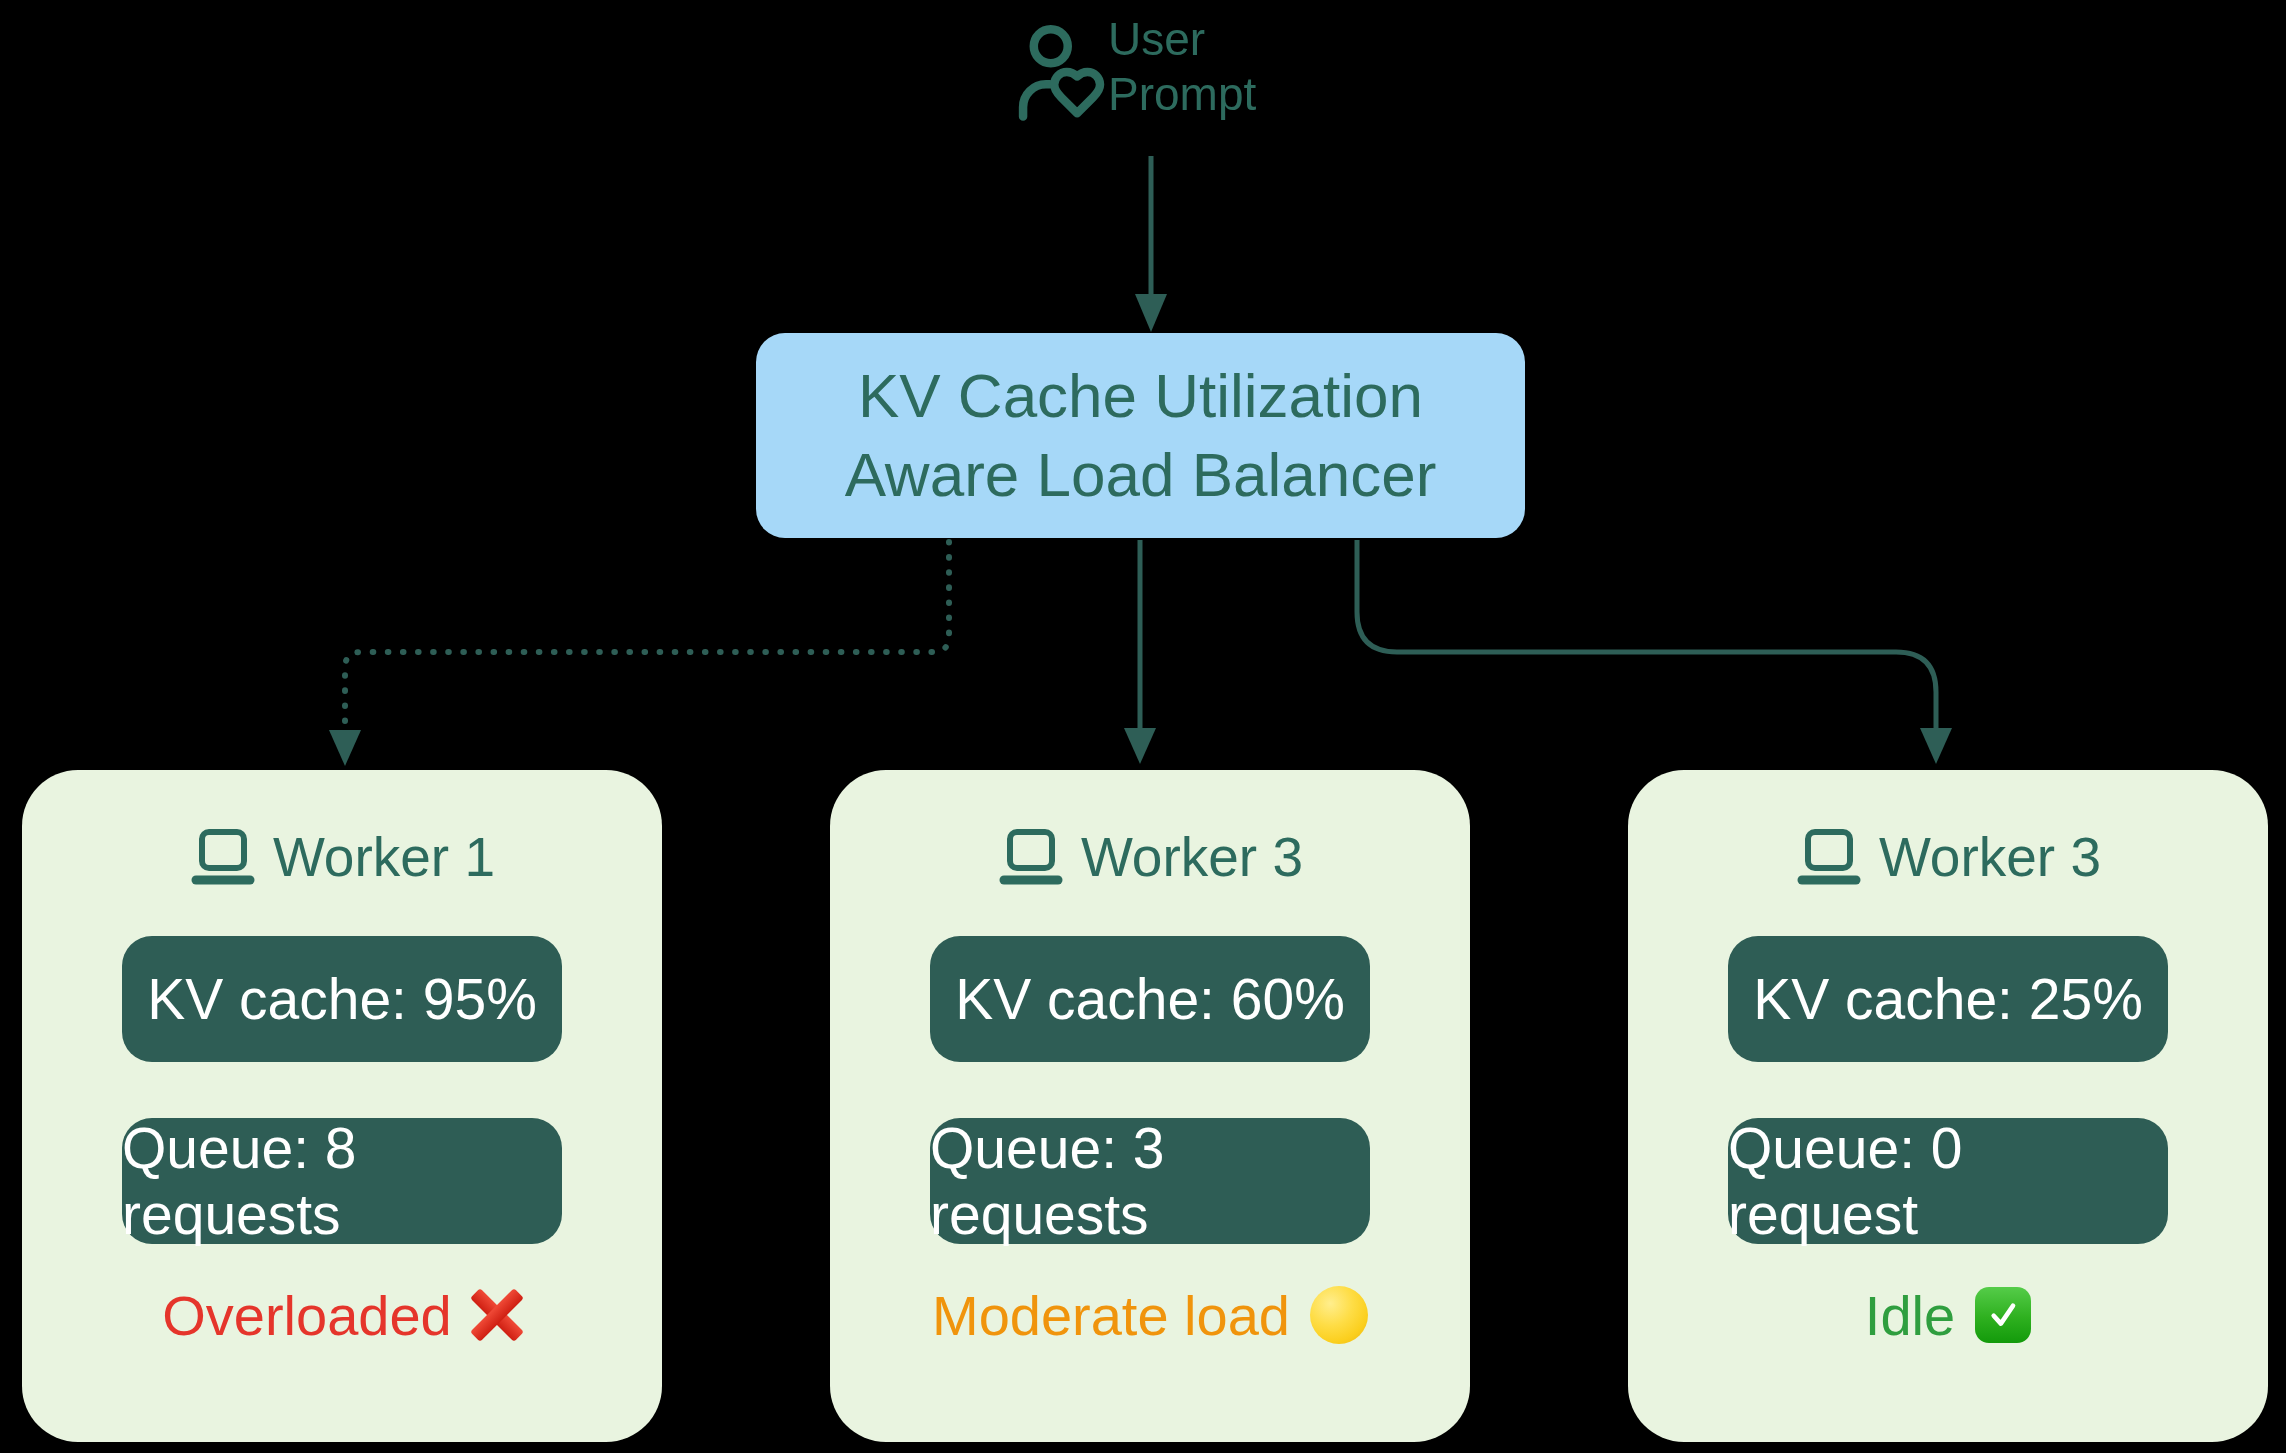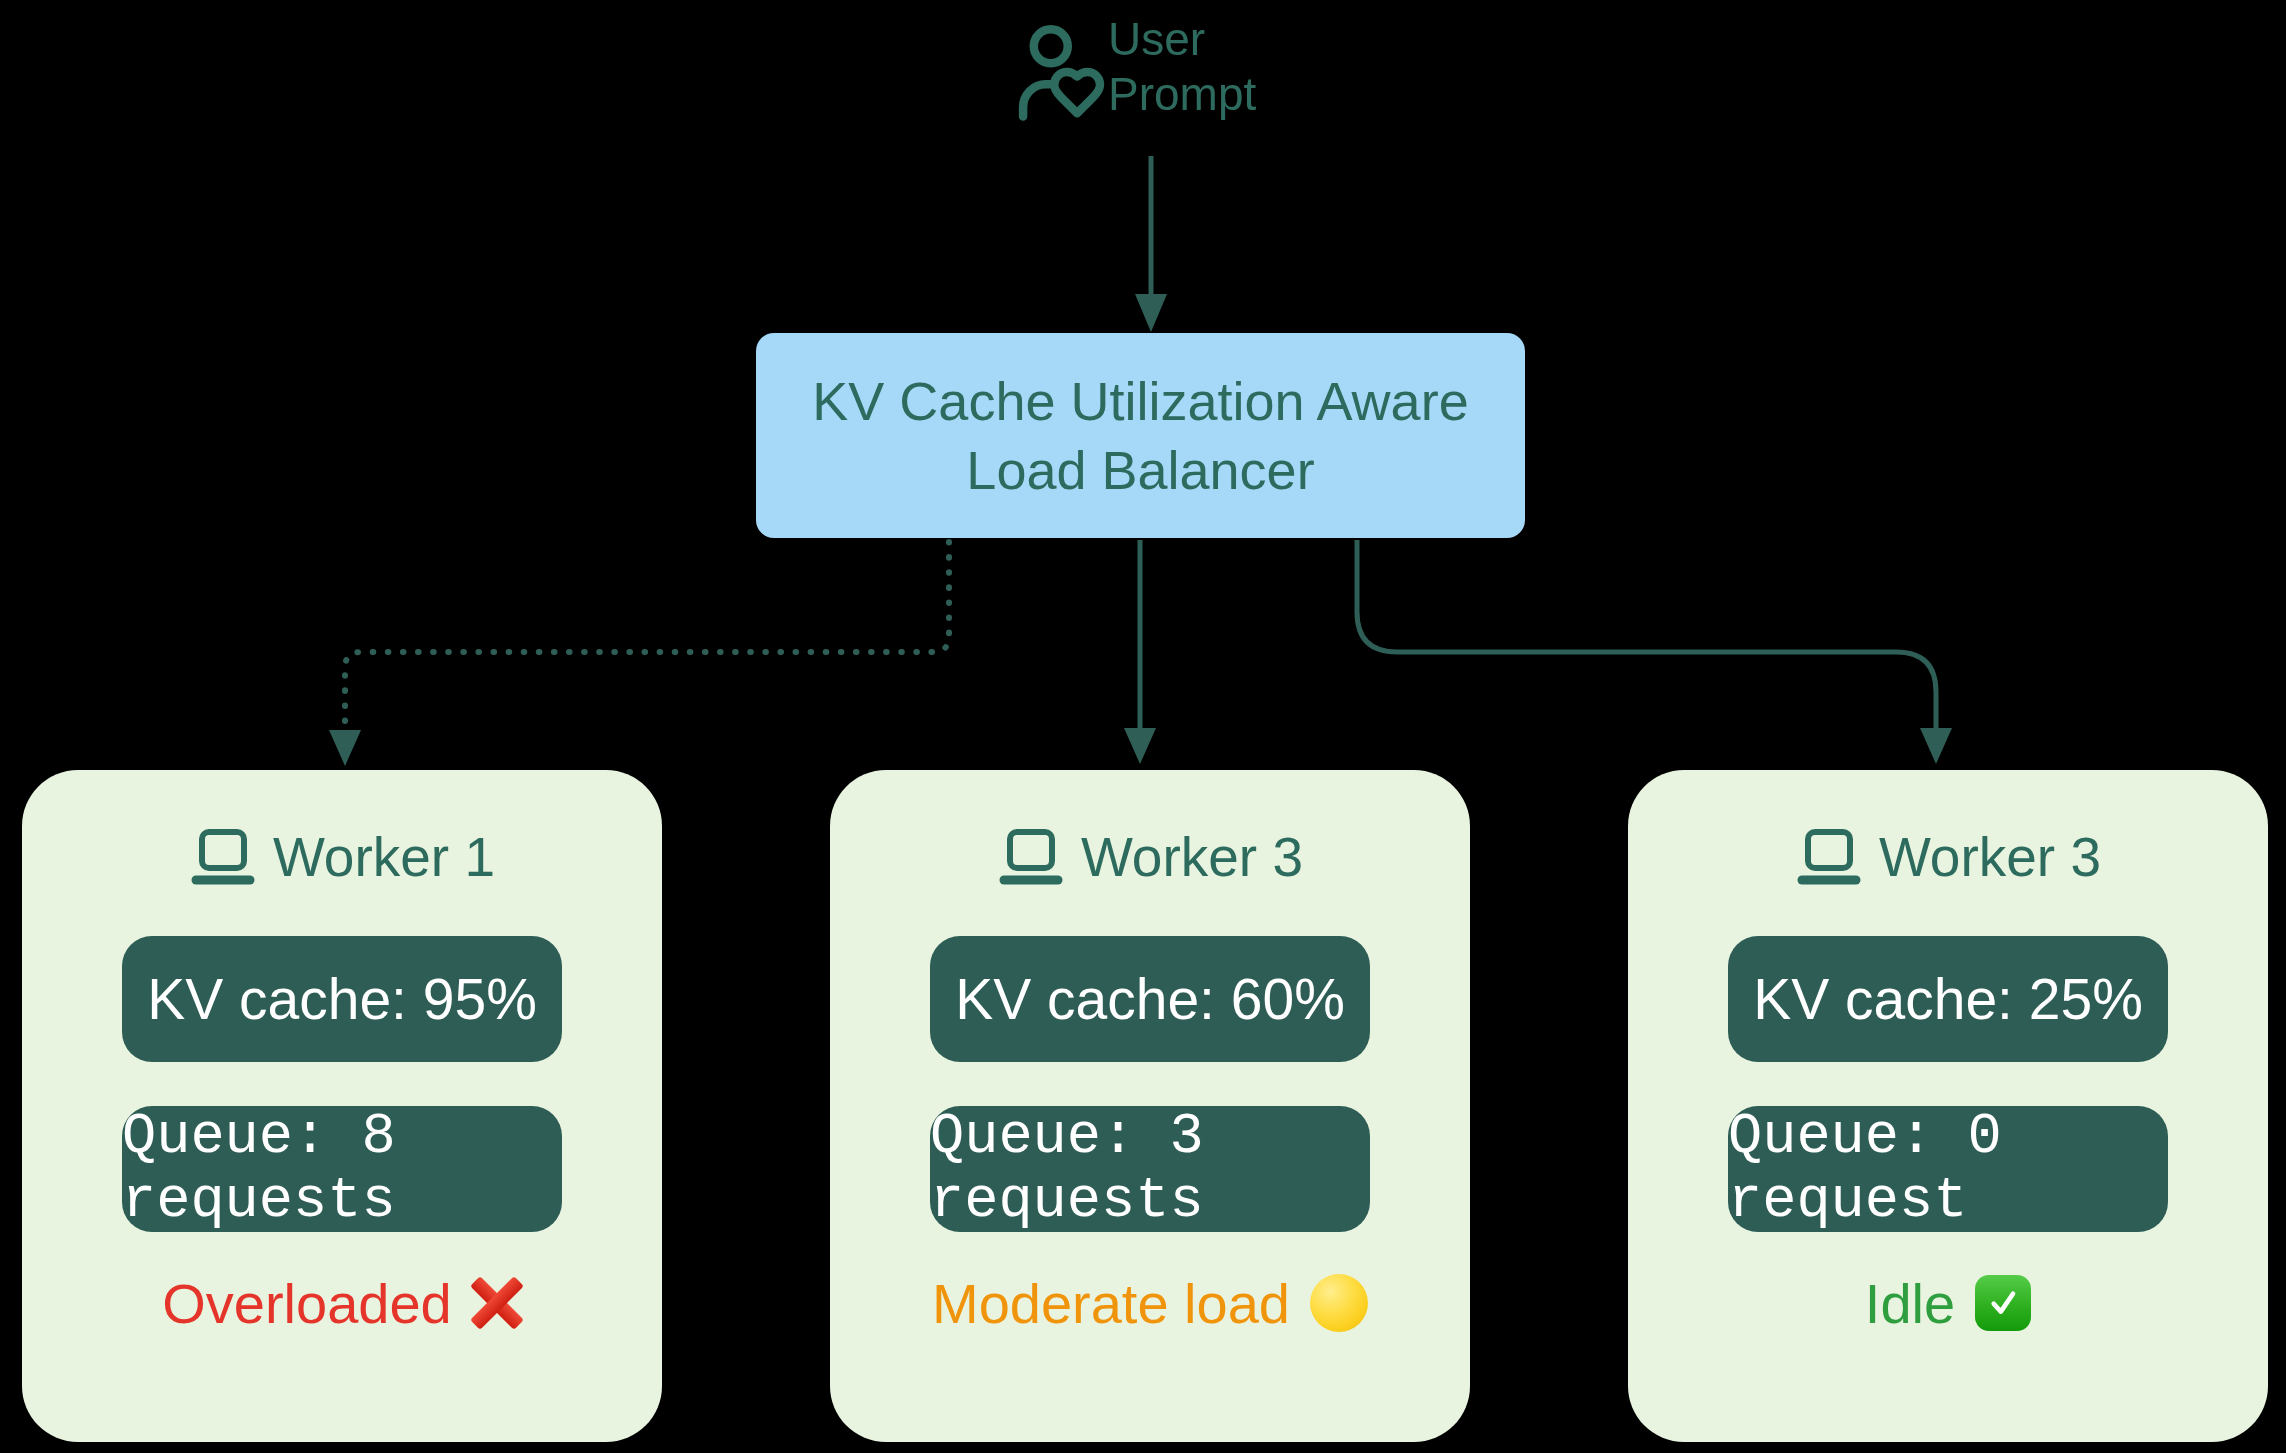--- a/index.html
+++ b/index.html
@@ -18,23 +18,23 @@
   }
   .user-icon{width:96px;height:112px;margin-top:6px;flex:0 0 auto;}
   .user-label{
     width:190px;
     font-size:46px;line-height:1.2;font-weight:500;
     white-space:pre-line;
   }
   
   .lb-box{
     position:absolute;left:756px;top:333px;width:769px;height:205px;
-    background:var(--blue,#a6d8f8);border-radius:18px;
+    background:var(--blue,#a6d8f8);border-radius:29px;
     display:flex;align-items:center;justify-content:center;text-align:center;
-    color:var(--teal,#2d6b5e);font-size:54px;line-height:1.26;font-weight:500;
+    color:var(--teal,#2d6b5e);font-size:62px;line-height:1.26;font-weight:500;
     padding:16px 30px;box-sizing:border-box;
   }
   
   .connectors{position:absolute;left:0;top:0;width:2286px;height:1453px;}
   .connectors path{fill:none;stroke:var(--line,#2e5e56);stroke-width:5px;}
   .connectors path.dotted{stroke-dasharray:0.6 14.5;stroke-linecap:round;stroke-width:6px;}
   .connectors polygon{fill:var(--line,#2e5e56);}
   
   .card{
     position:absolute;top:770px;width:640px;height:672px;
@@ -48,21 +48,21 @@
     color:var(--teal,#2d6b5e);font-size:55px;font-weight:500;
   }
   .laptop-icon{width:68px;height:58px;}
   .pill{
     width:440px;height:126px;border-radius:30px;
     background:var(--pillbg,#2e5d55);
     display:flex;align-items:center;justify-content:center;
     color:var(--pilltext,#fff);font-size:57px;font-weight:400;
   }
   .pill.kv{margin-top:46px;}
-  .pill.queue{margin-top:44px;font-family:Liberation Mono, monospace;}
+  .pill.queue{margin-top:56px;}
   .status{
     margin-top:38px;display:flex;align-items:center;gap:20px;
     font-size:56px;font-weight:500;height:66px;
   }
   
   .cross-icon{position:relative;width:50px;height:50px;flex:0 0 auto;}
   .cross-icon::before,.cross-icon::after{
     content:"";position:absolute;left:50%;top:50%;
     width:62px;height:14px;border-radius:3px;
     background:linear-gradient(180deg,#f04a37,#cf1f12);

